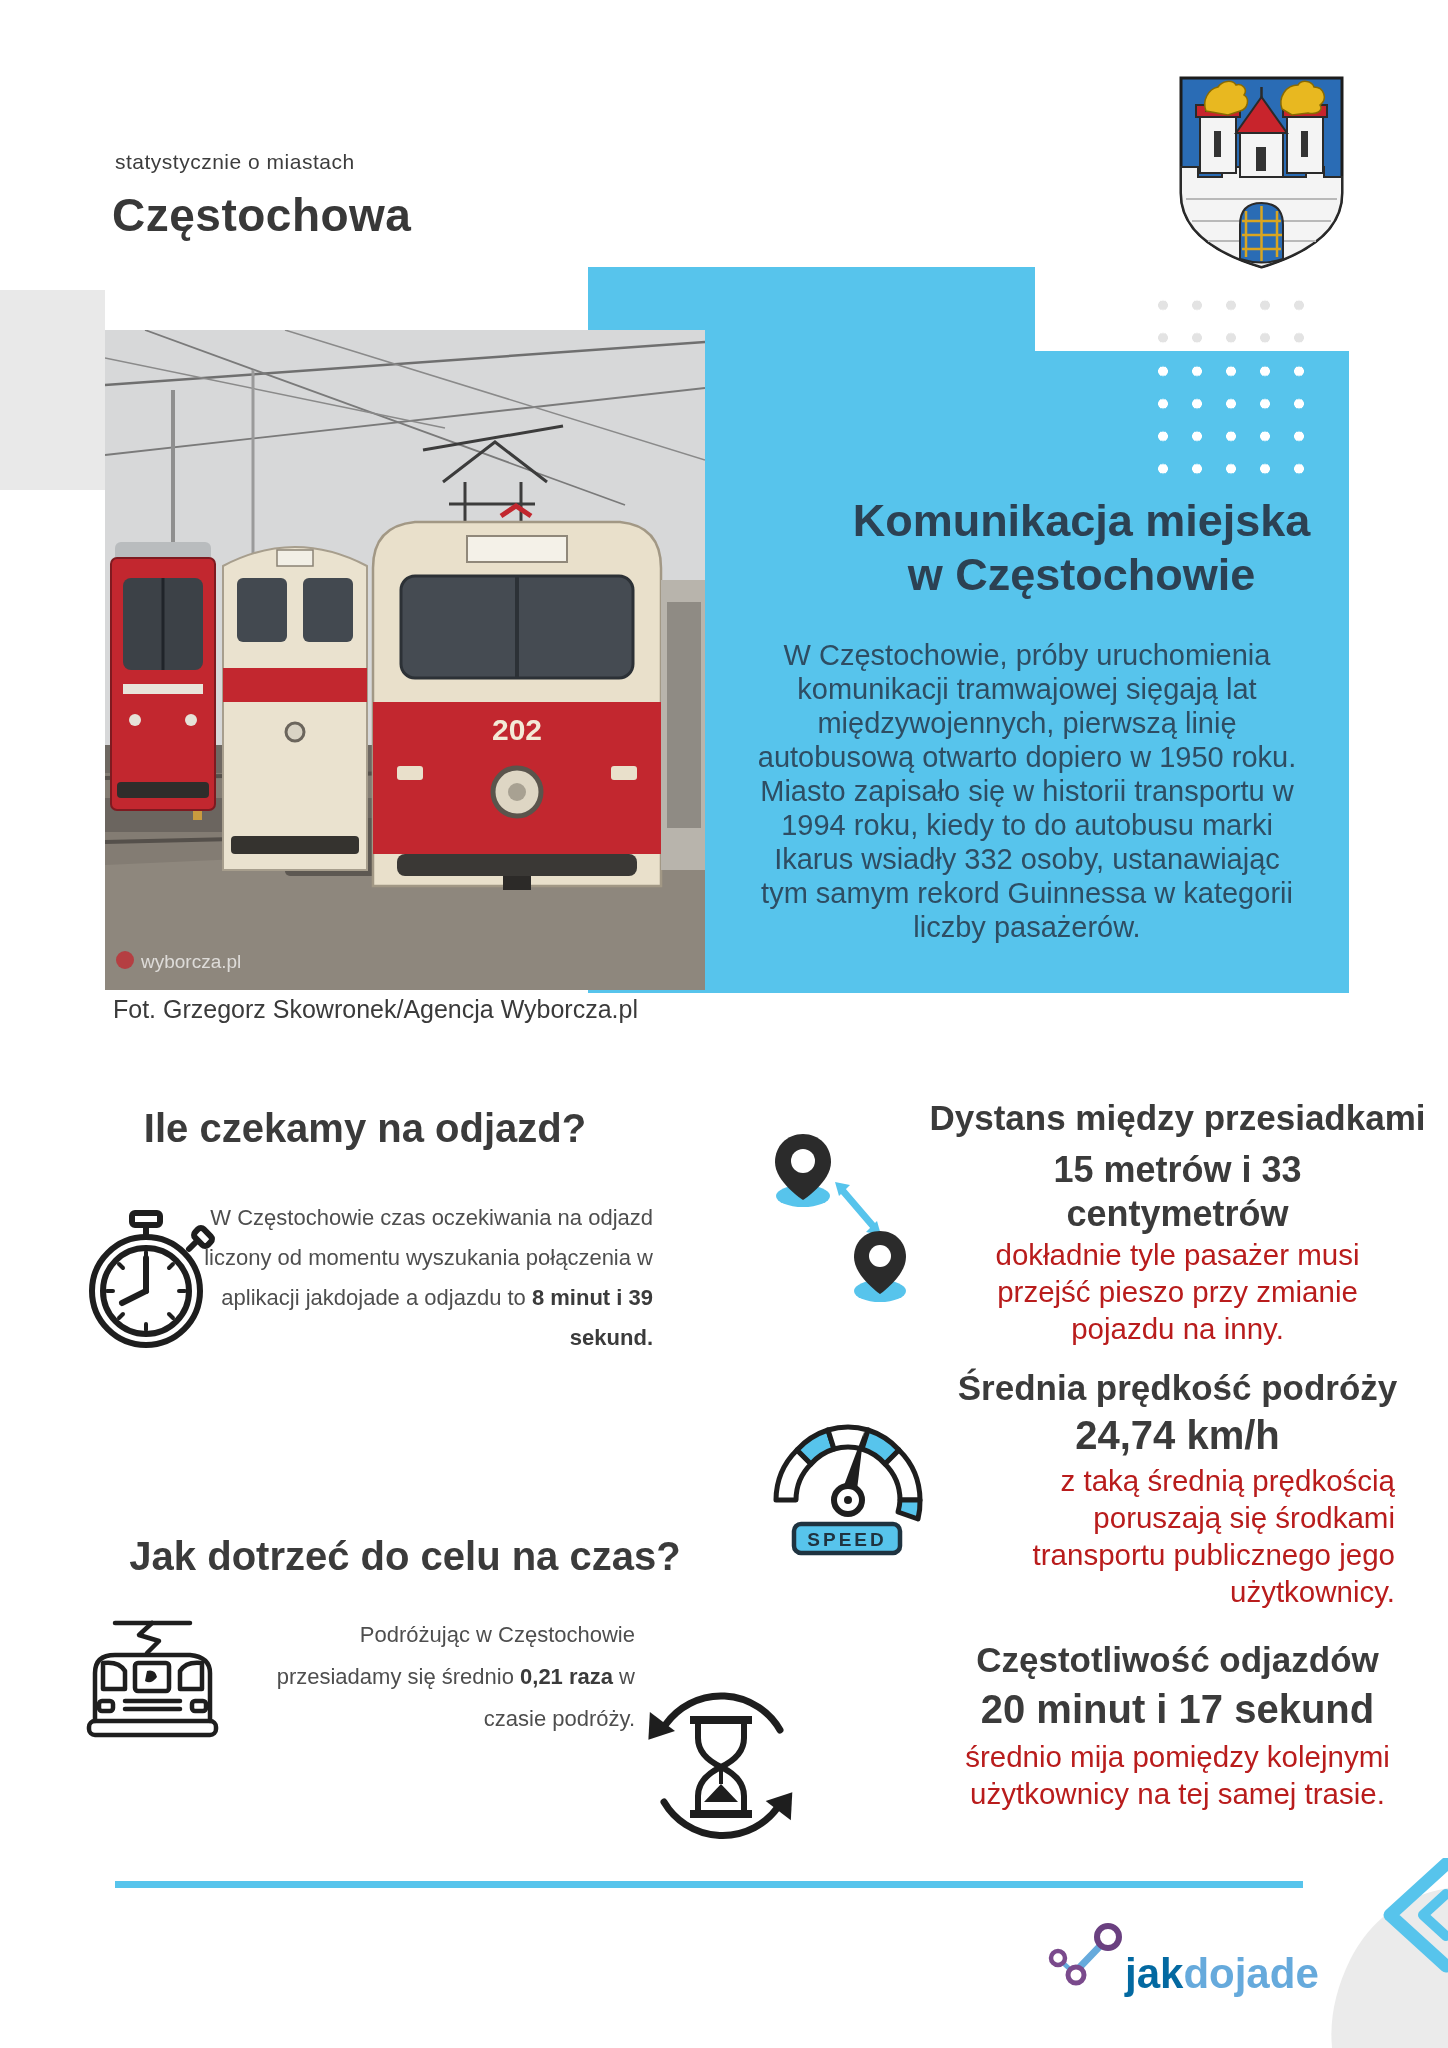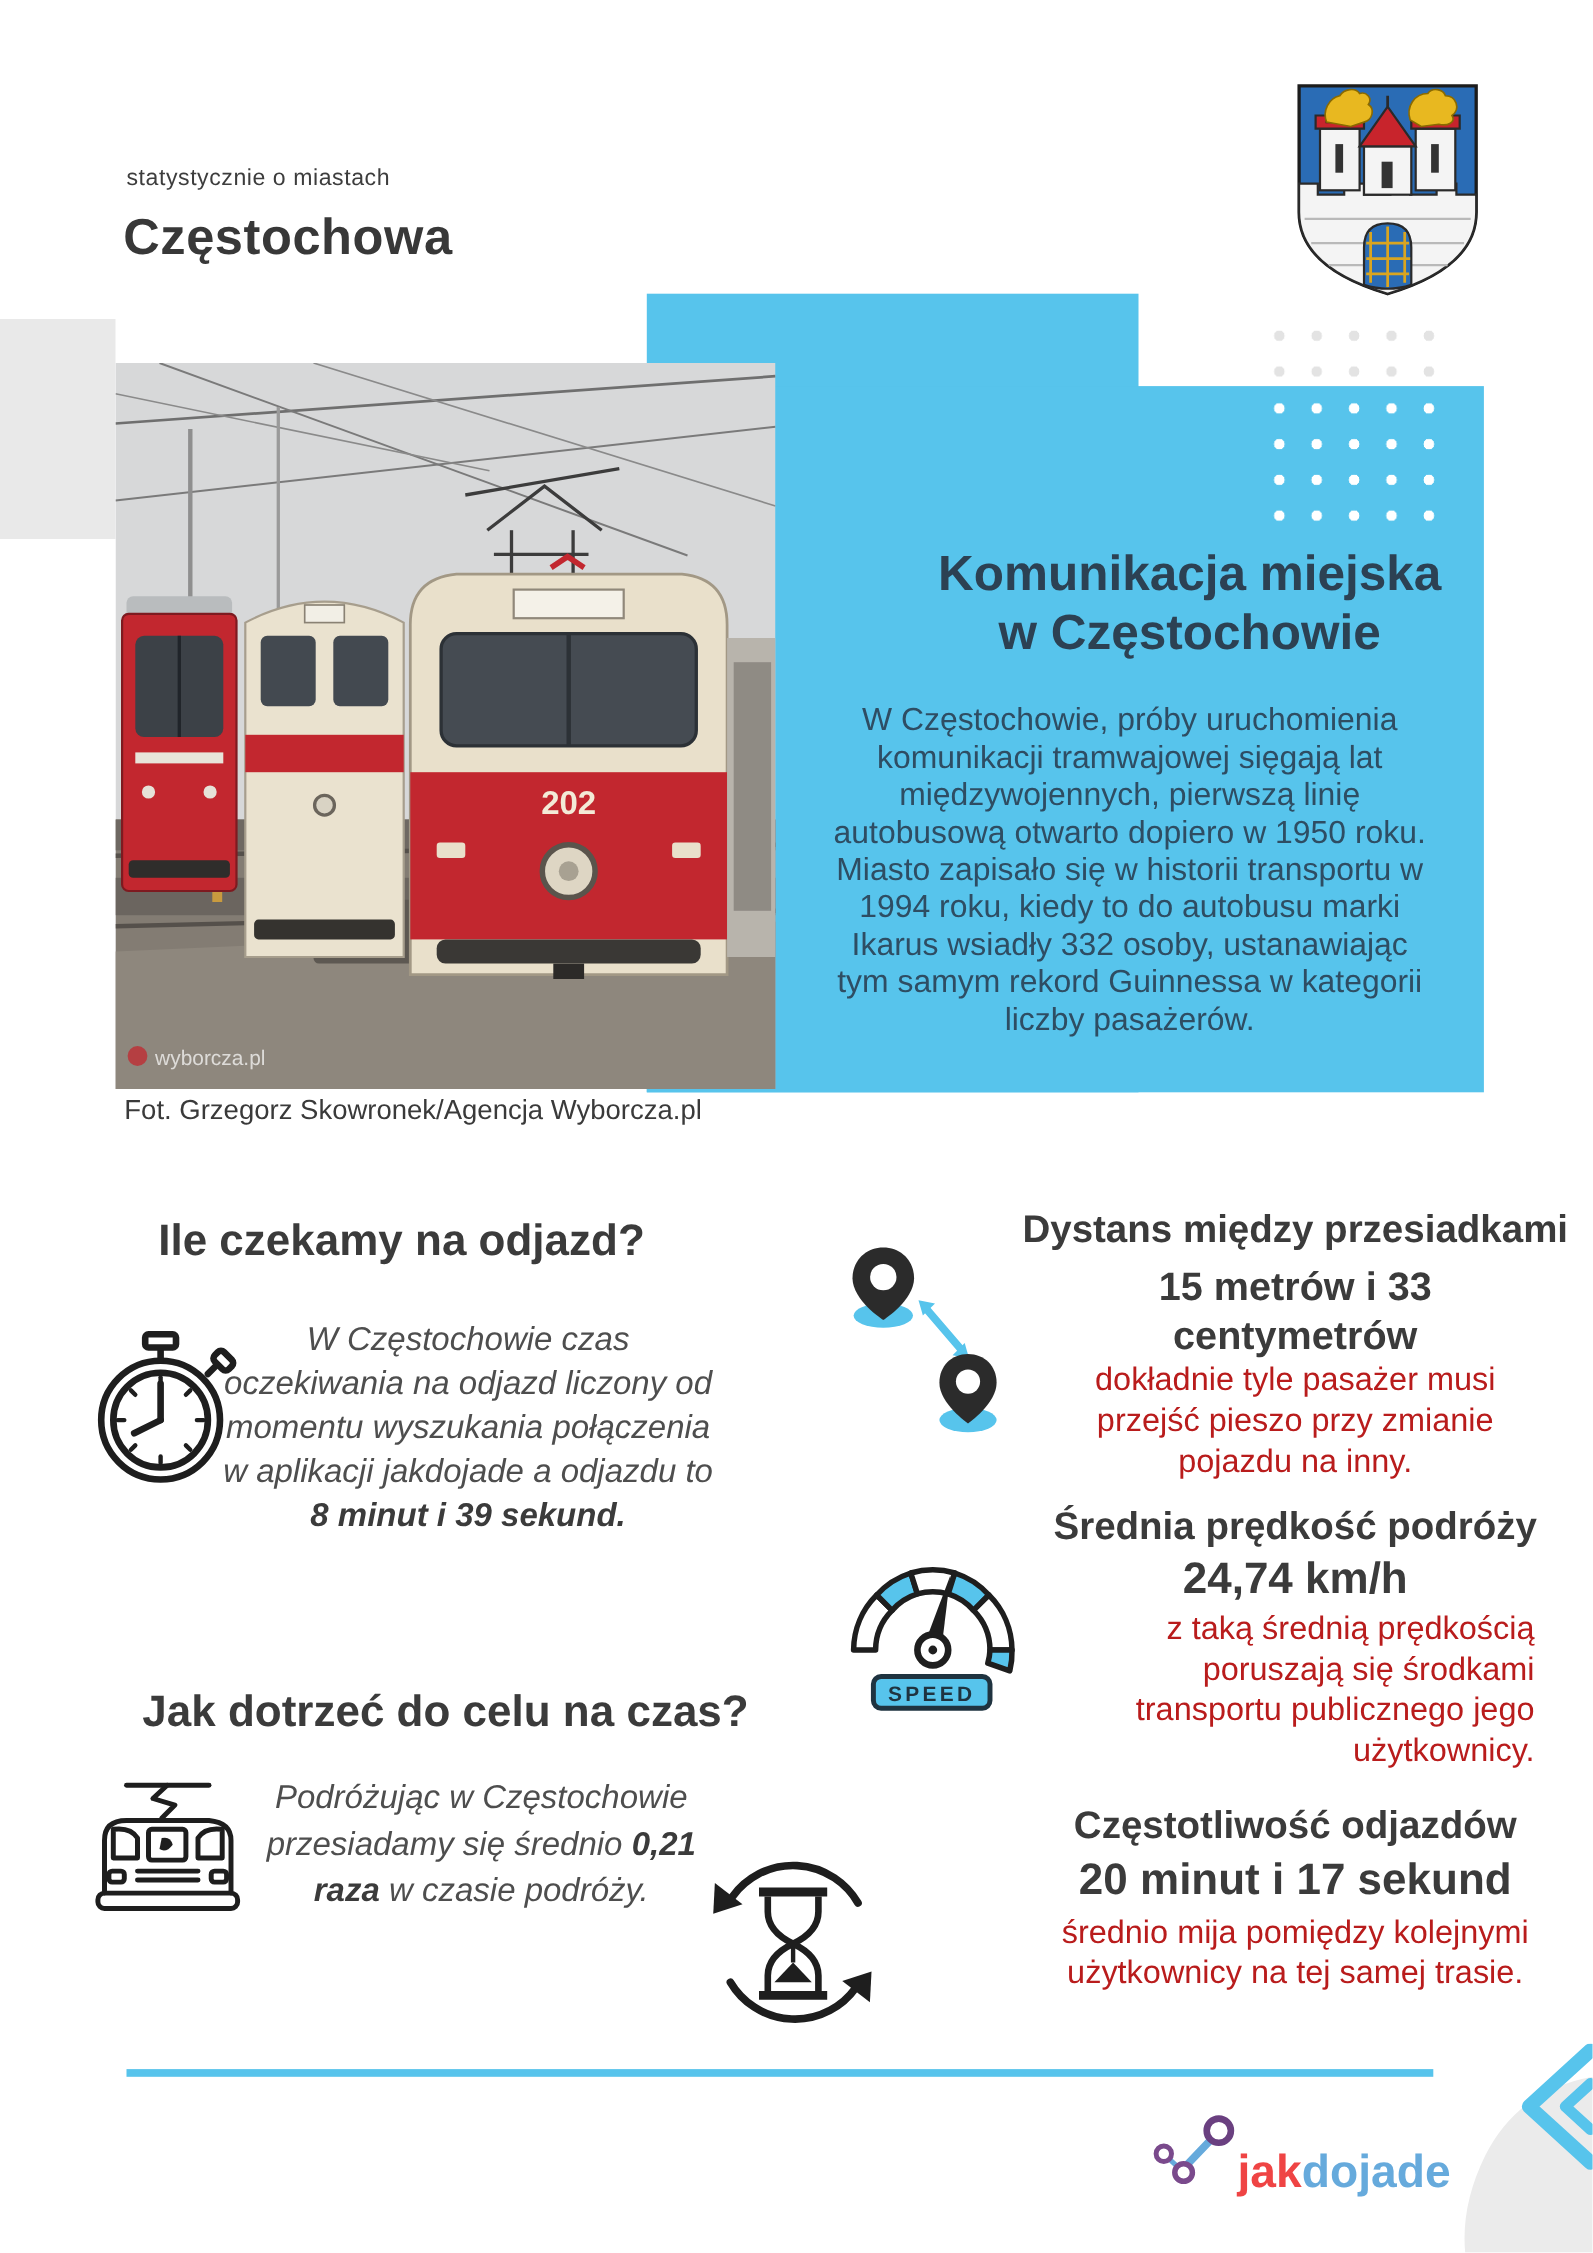--- a/index.html
+++ b/index.html
@@ -8,29 +8,29 @@
   .abs{position:absolute;}
   .kicker{font-size:21px;font-weight:400;letter-spacing:.5px;color:#3d3d3d;text-align:center;}
   .city{font-size:46px;font-weight:700;color:#383838;letter-spacing:.5px;}
   .blue{background:#57c4ec;}
   .hero-title{font-size:45px;line-height:54px;font-weight:700;color:#2c4153;text-align:center;}
   .hero-body{font-size:29px;line-height:34px;color:#2e4d63;text-align:center;}
   .caption{font-size:25px;color:#3a3a3a;}
   .h-left{font-size:40px;font-weight:700;color:#3b3b3b;text-align:center;}
   .h-right{font-size:35px;font-weight:700;color:#3b3b3b;text-align:center;}
   .val{font-weight:700;color:#3b3b3b;text-align:center;}
-  .body-text{font-size:30px;line-height:40px;color:#4e4e4e;text-align:center;font-style:italic;}
+  .body-text{font-size:22px;line-height:40px;color:#4e4e4e;text-align:right;}
   .body-text b{color:#3b3b3b;}
   .rtext{font-size:29.5px;line-height:37px;color:#b91c1c;text-align:center;}
   .dots{background-size:34px 32.5px;background-repeat:repeat;}
   .dots-gray{background-image:radial-gradient(circle 5px at 50% 50%, #e3e3e3 96%, transparent 100%);}
   .dots-white{background-image:radial-gradient(circle 5px at 50% 50%, #ffffff 96%, transparent 100%);}
   .blue-line{background:#57c4ec;}
   .brand{font-size:42px;font-weight:700;letter-spacing:0px;}
-  .brand .jak{color:#ef4444;}
+  .brand .jak{color:#0369a1;}
   .brand .dojade{color:#66aadc;margin-top:44px;}
   svg{display:block;}
 </style>
 </head>
 <body>
 
 <div class="page">
 
   <div class="abs kicker" style="left:115px;top:150px;">statystycznie o miastach</div>
   <div class="abs city" style="left:112px;top:188px;">Częstochowa</div>

